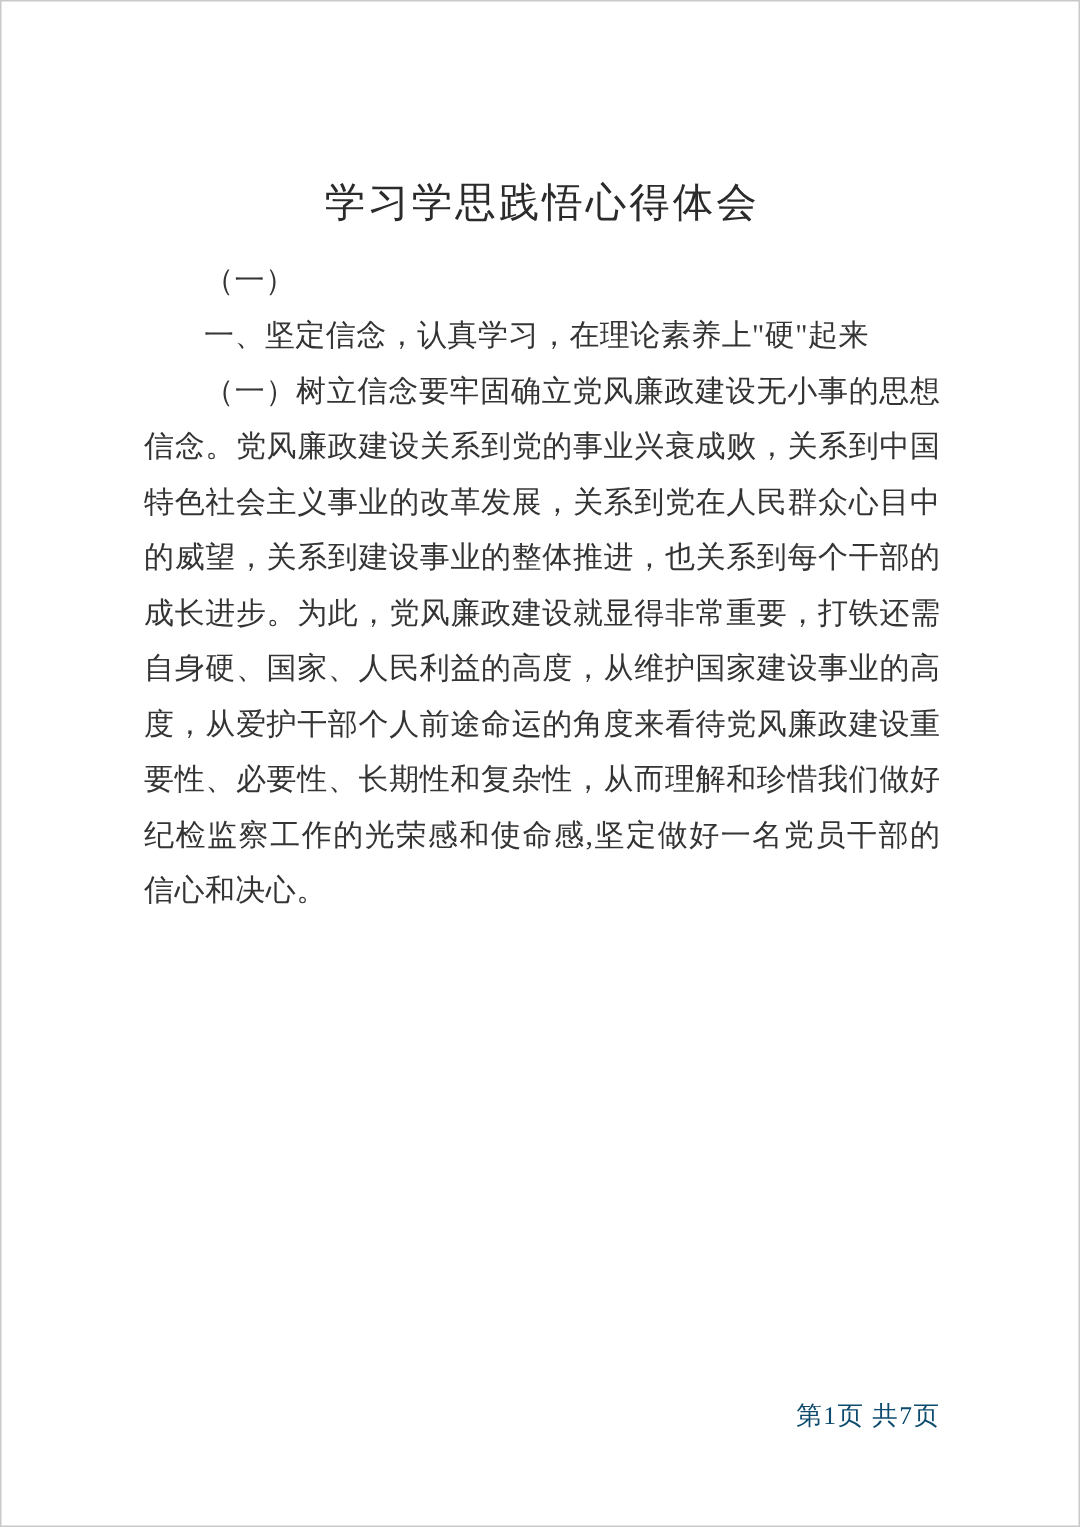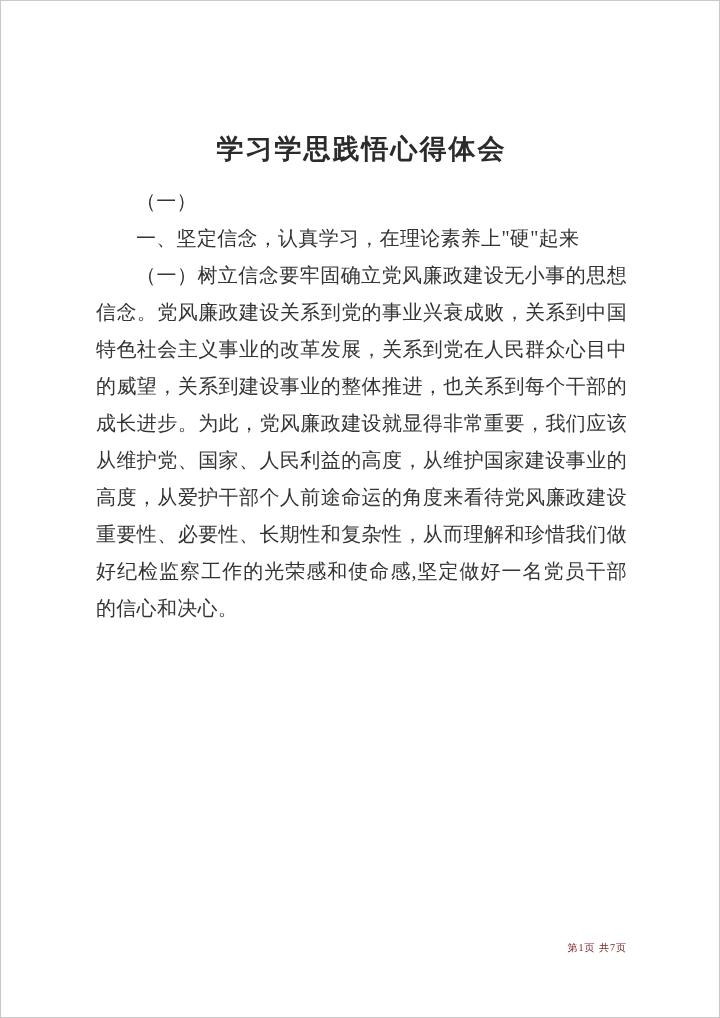--- a/index.html
+++ b/index.html
@@ -16,57 +16,57 @@
     font-family: "Liberation Serif", "DejaVu Serif", serif;
     overflow: hidden;
   }
   .page {
     position: absolute;
     left: 95px;
     right: 92px;
     top: 0;
   }
   .doc-title {
-    margin: 14px;
+    margin: 0;
     padding-top: 118px;
     text-align: center;
     font-size: 27px;
-    font-weight: bold;
+    font-weight: normal;
     color: #2b2b2b;
     letter-spacing: 2px;
     line-height: 32px;
   }
   .doc-body {
     margin-top: 18px;
   }
   .para {
     margin: 0;
     font-size: 20px;
     line-height: 37px;
     color: #343434;
     text-indent: 2em;
     text-align: justify;
     letter-spacing: 0.3px;
   }
   .footer {
     position: absolute;
     bottom: 62px;
     right: 92px;
-    font-size: 10px;
-    color: #7f1d1d;
+    font-size: 17px;
+    color: #0c4a6e;
     letter-spacing: 1px;
   }
 </style>
 </head>
 <body>
 
 <div class="page">
   <h1 class="doc-title">学习学思践悟心得体会</h1>
   <div class="doc-body">
       <p class="para">（一）</p>
       <p class="para">一、坚定信念，认真学习，在理论素养上"硬"起来</p>
-      <p class="para">（一）树立信念要牢固确立党风廉政建设无小事的思想信念。党风廉政建设关系到党的事业兴衰成败，关系到中国特色社会主义事业的改革发展，关系到党在人民群众心目中的威望，关系到建设事业的整体推进，也关系到每个干部的成长进步。为此，党风廉政建设就显得非常重要，我们应该从维护党、国家、人民利益的高度，从维护国家建设事业的高度，从爱护干部个人前途命运的角度来看待党风廉政建设重要性、必要性、长期性和复杂性，从而理解和珍惜我们做好纪检监察工作的光荣感和使命感,坚定做好一名党员干部的信心和决心。</p>
+      <p class="para">（一）树立信念要牢固确立党风廉政建设无小事的思想信念。党风廉政建设关系到党的事业兴衰成败，关系到中国特色社会主义事业的改革发展，关系到党在人民群众心目中的威望，关系到建设事业的整体推进，也关系到每个干部的成长进步。为此，党风廉政建设就显得非常重要，打铁还需自身硬、国家、人民利益的高度，从维护国家建设事业的高度，从爱护干部个人前途命运的角度来看待党风廉政建设重要性、必要性、长期性和复杂性，从而理解和珍惜我们做好纪检监察工作的光荣感和使命感,坚定做好一名党员干部的信心和决心。</p>
     </div>
 </div>
 
 <div class="footer">
   <span>第1页 共7页</span>
 </div>
 
 </body></html>

